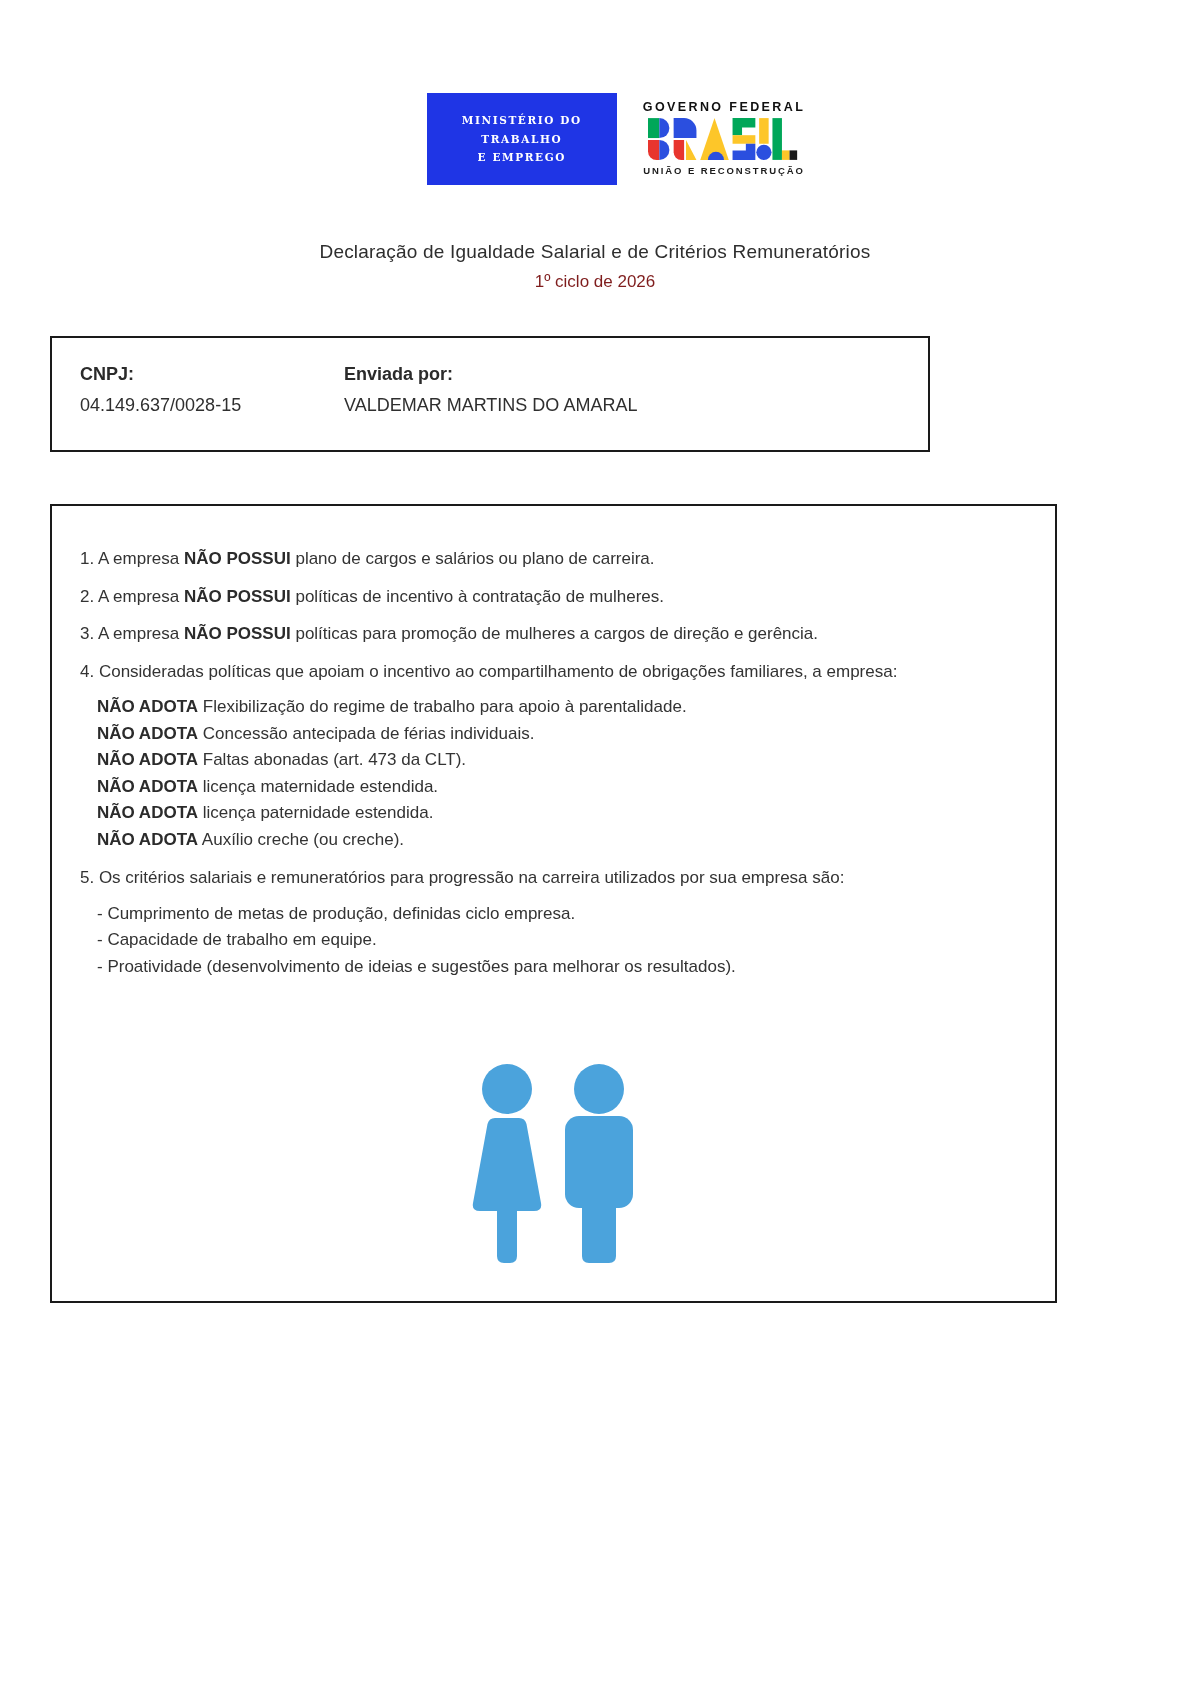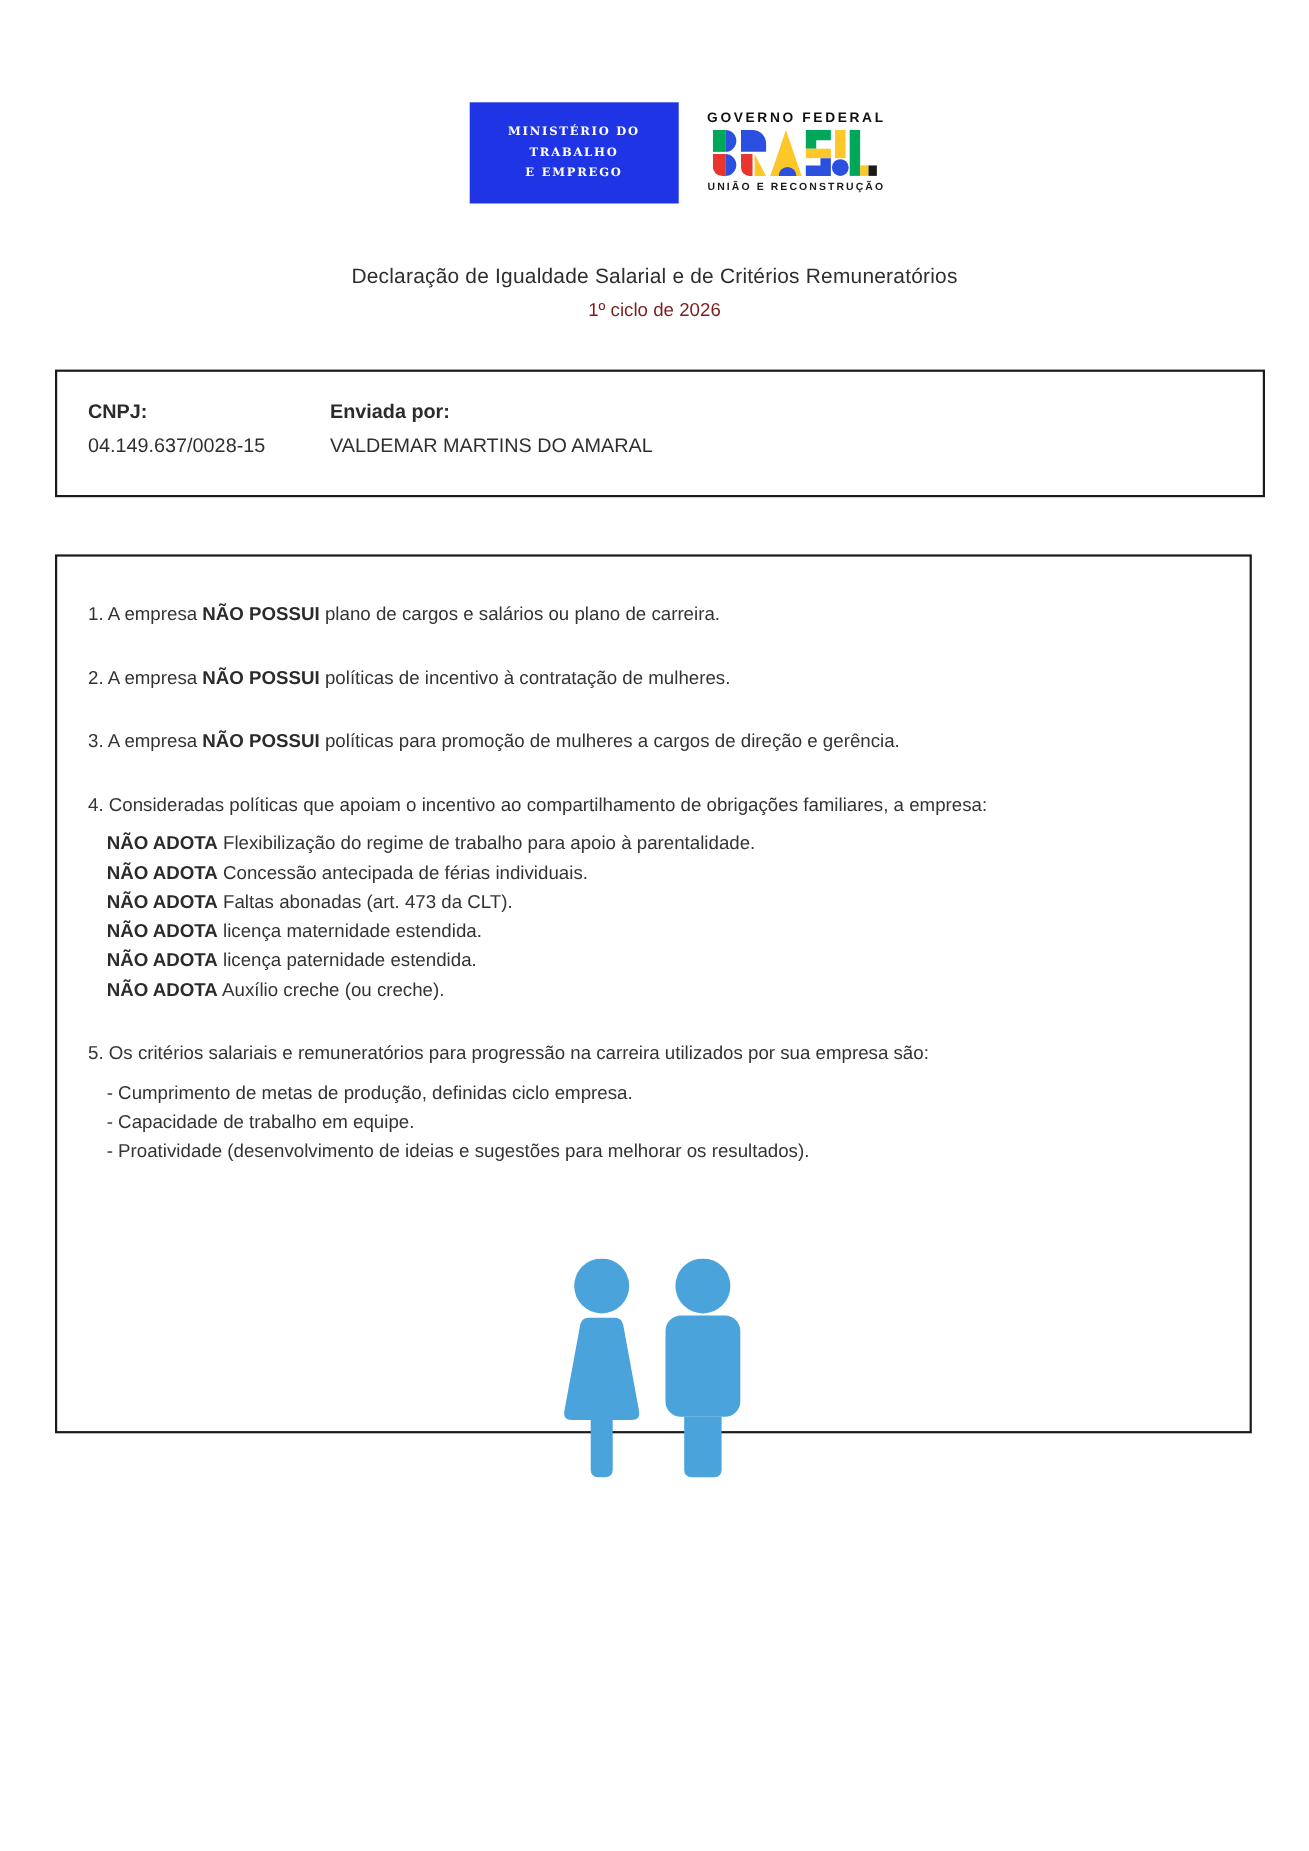--- a/index.html
+++ b/index.html
@@ -32,32 +32,32 @@
   .gov-top{font-size:12.5px;font-weight:800;letter-spacing:2.4px;color:#101010;white-space:nowrap}
   .brasil{margin:4px 0 5px}
   .gov-bottom{font-size:9.5px;font-weight:600;letter-spacing:1.9px;color:#1c1c1c;white-space:nowrap}
   .lg{fill:var(--logo-green)} .ly{fill:var(--logo-yellow)} .lb{fill:var(--logo-blue)}
   .lr{fill:var(--logo-red)} .lk{fill:var(--logo-black)}
   
   .title{text-align:center;margin-top:56px;font-size:19px;font-weight:500;color:#2e2e2e;letter-spacing:.2px}
   .subtitle{text-align:center;margin-top:9px;font-size:17px;color:#7f1d1d}
   
   .info-box{
-    width:1100px;margin:44px 0 0 50px;border:2px solid var(--border);
-    padding:26px 28px 34px;display:flex;align-items:flex-start;
+    width:880px;margin:44px 0 0 50px;border:2px solid var(--border);
+    padding:26px 28px 34px;display:flex;align-items:flex-start;gap:44px;
   }
   .info-col1{width:220px}.info-col2{width:348px}.info-col3{flex:1}
   .info-label{font-weight:bold;font-size:18px;margin-bottom:10px;color:#2b2b2b}
   .info-value{font-size:18px;color:#2f2f2f}
   
   .main-box{
-    width:1088px;height:799px;margin:52px 0 0 50px;
+    width:1007px;height:799px;margin:52px 0 0 50px;
     border:2px solid var(--border);padding:30px 30px 0 28px;
   }
-  .decl-item{font-size:17px;line-height:1.5;margin-top:32px;color:#333}
+  .decl-item{font-size:17px;line-height:1.5;margin-top:12px;color:#333}
   .decl-item:first-child{margin-top:10px}
   .decl-sublist{margin:10px 0 0 17px}
   .decl-subitem{font-size:17px;line-height:1.56;color:#333}
   .decl-item strong,.decl-subitem strong{font-weight:bold;color:#2b2b2b}
   
   .icon-wrap{display:flex;justify-content:center;margin-top:84px}
   .person{fill:var(--icon-blue)}
 </style>
 </head>
 <body>

